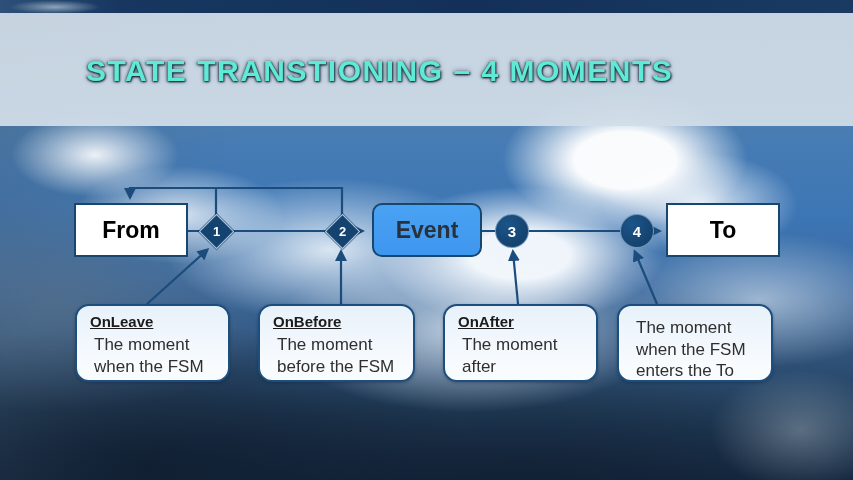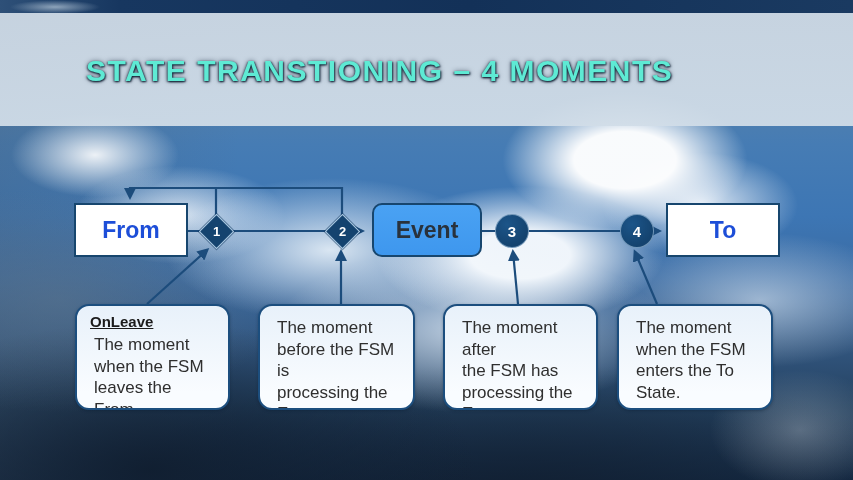--- a/index.html
+++ b/index.html
@@ -48,21 +48,21 @@
   .connectors{position:absolute;left:0;top:0;width:853px;height:480px;}
   .connectors path.line{
     fill:none;stroke:var(--line-color,#1c4c7c);stroke-width:2.2px;
   }
   .connectors marker path{fill:var(--line-color,#1c4c7c);}
   
   .state-box{
     position:absolute;top:203px;height:54px;box-sizing:border-box;
     display:flex;align-items:center;justify-content:center;
     background:#ffffff;border:2.5px solid var(--node-border,#17466e);
-    font-size:23px;font-weight:700;color:#1d4ed8;
+    font-size:23px;font-weight:700;color:#000000;
   }
   .box-from{left:74px;width:114px;}
   .box-to{left:666px;width:114px;}
   .box-event{
     left:372px;width:110px;border-radius:10px;
     background:linear-gradient(180deg,var(--event-fill,#4aa2f3),#3e97ee);
     color:#29323c;
   }
   
   .diamond{
@@ -83,21 +83,21 @@
     box-sizing:border-box;
     background:radial-gradient(circle at 35% 30%, #1c5589, var(--marker-fill,#14436f) 70%);
     border:1px solid rgba(190,217,240,.55);
     display:flex;align-items:center;justify-content:center;
     color:#fff;font-size:15px;font-weight:700;
   }
   .c3{left:495px;}
   .c4{left:620px;}
   
   .callout{
-    position:absolute;top:304px;height:106px;box-sizing:border-box;
+    position:absolute;top:304px;height:78px;box-sizing:border-box;
     padding:7px 12px 2px 13px;border-radius:14px;
     background:linear-gradient(180deg,var(--callout-fill,#e8f1fa) 0%,#f9fcff 85%);
     border:2px solid #1c4e7e;
     box-shadow:0 1px 3px rgba(10,25,45,.35);
     overflow:hidden;
   }
   .callout h3{
     margin:0 0 1px 0;font-size:15px;font-weight:700;color:#1b1b1b;
     text-decoration:underline;
   }
@@ -169,26 +169,28 @@
   </div>
 
   <div class="callout co1">
     <h3>OnLeave</h3>
     <p>The moment
 when the FSM
 leaves the From
 State.</p>
   </div>
   <div class="callout co2">
+    <h3>OnBefore</h3>
     <p>The moment
 before the FSM is
 processing the
 Event.</p>
   </div>
   <div class="callout co3">
+    <h3>OnAfter</h3>
     <p>The moment after
 the FSM has
 processing the
 Event.</p>
   </div>
   <div class="callout co4">
     <p>The moment
 when the FSM
 enters the To
 State.</p>

